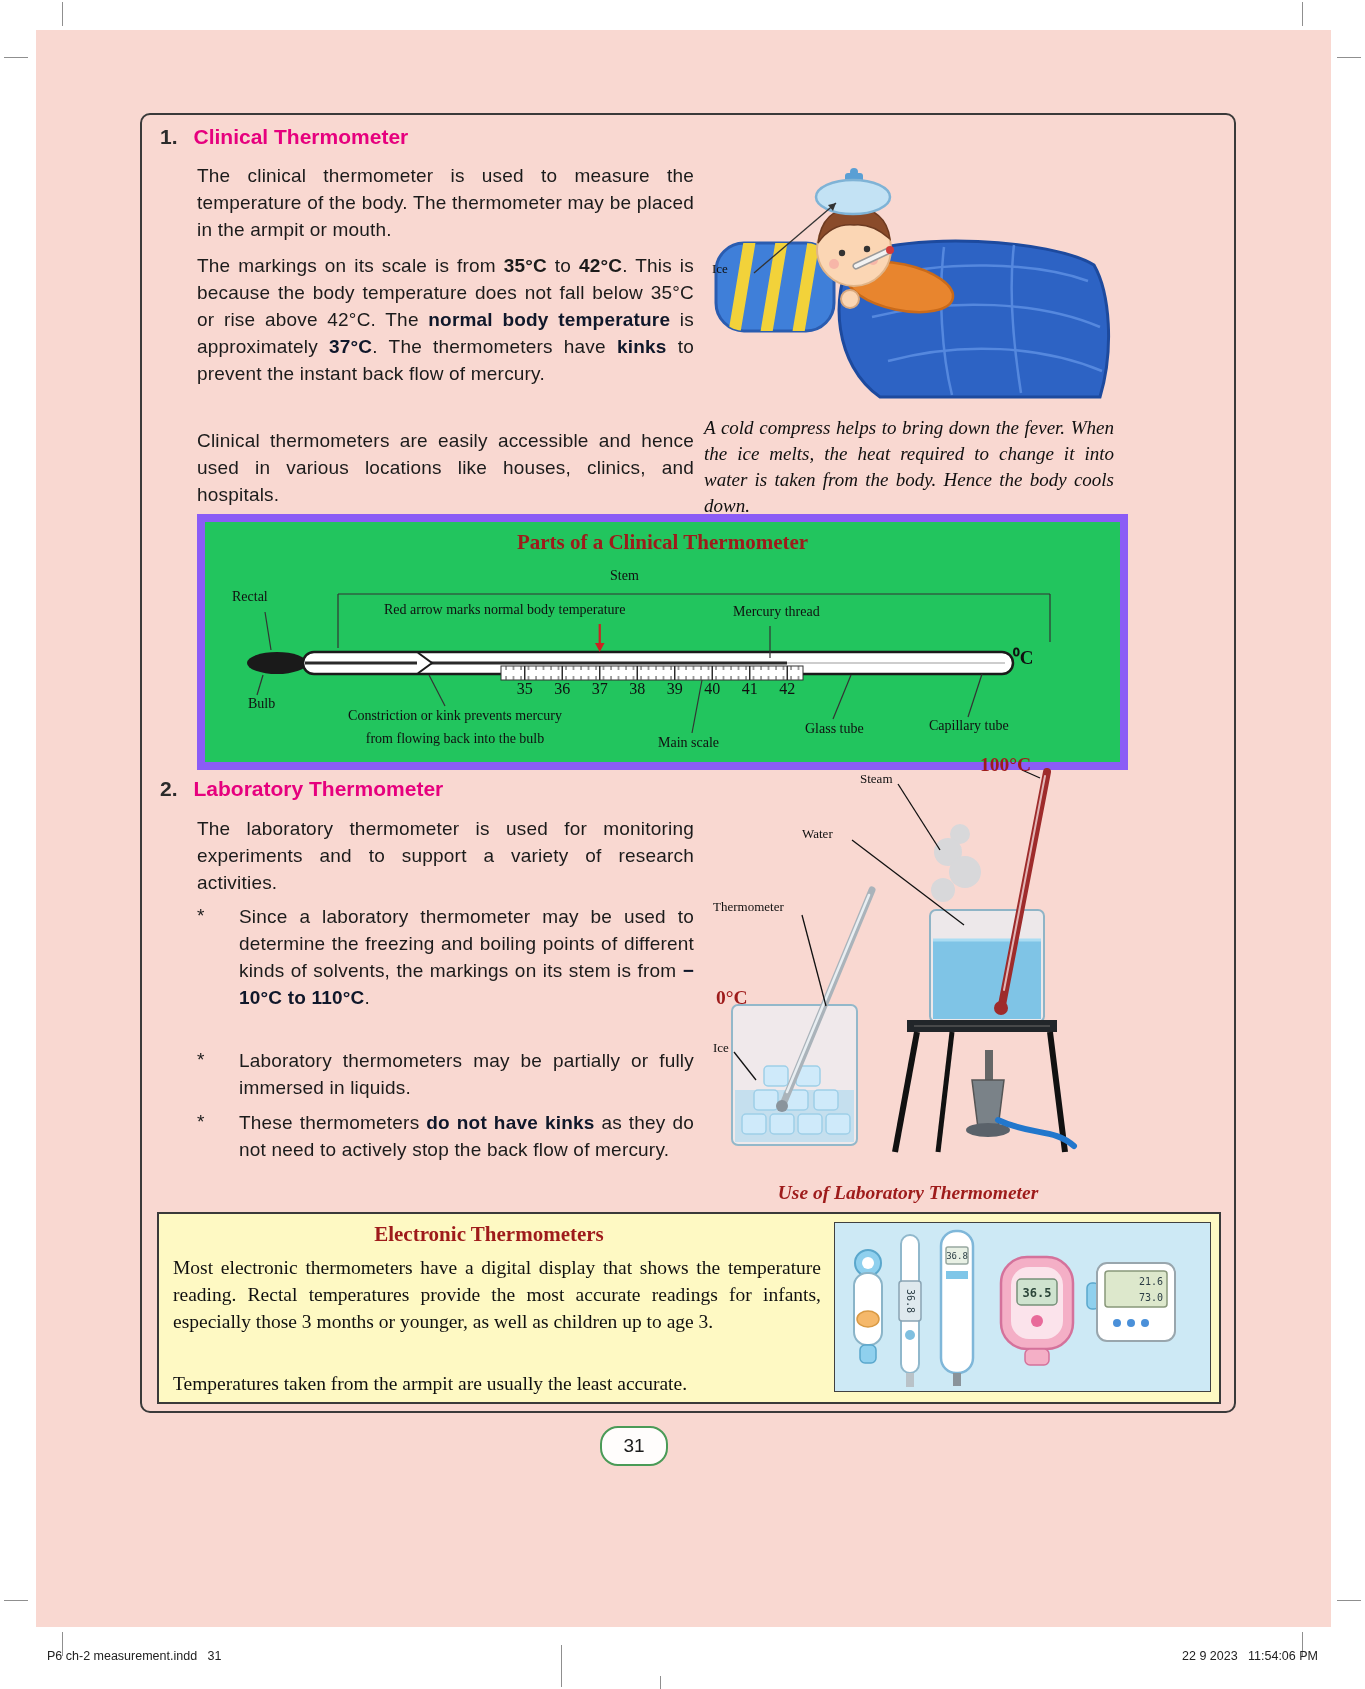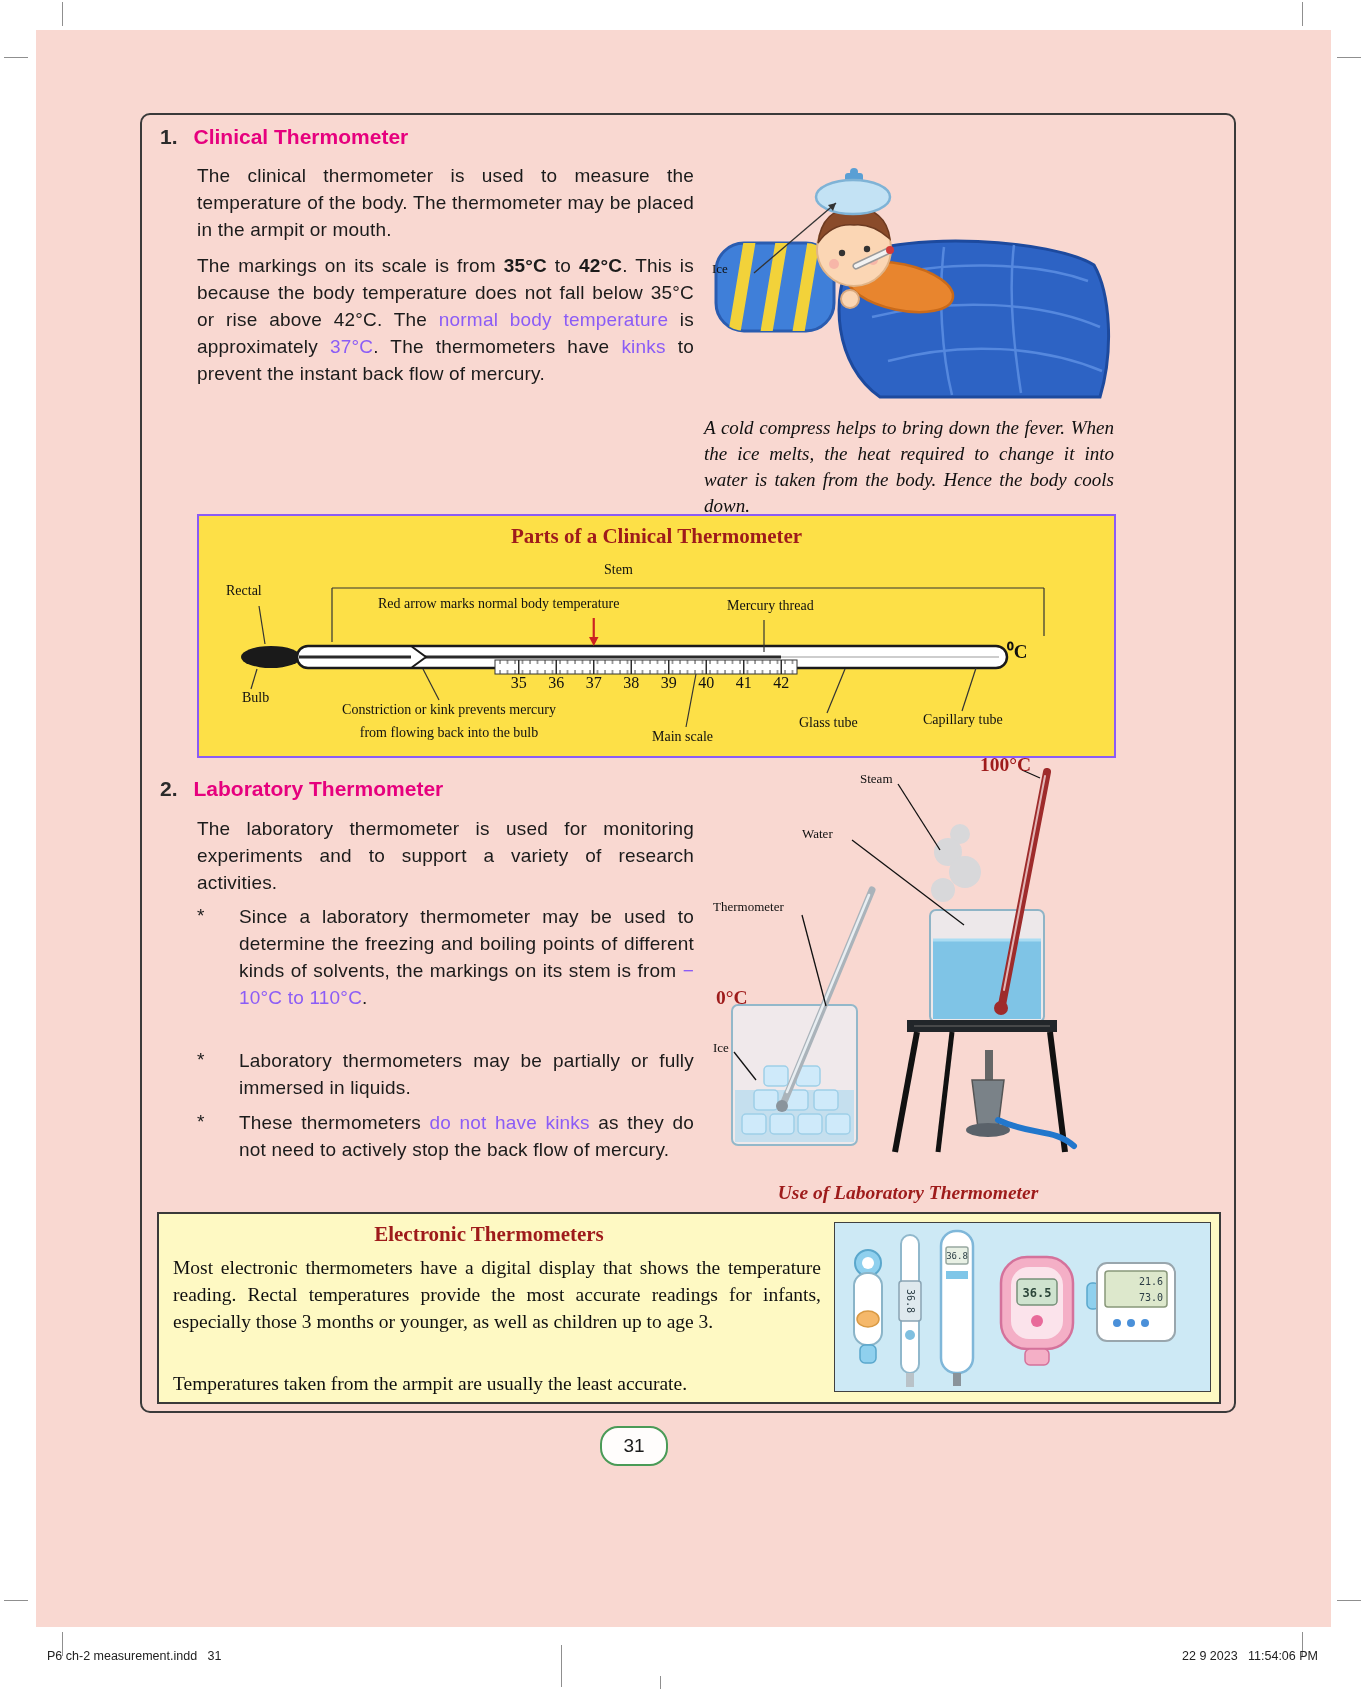--- a/index.html
+++ b/index.html
@@ -5,29 +5,29 @@
   html,body{margin:0;padding:0;}
   .page{position:relative;width:1365px;height:1689px;background:#ffffff;font-family:"Liberation Sans",sans-serif;overflow:hidden;}
   .abs{position:absolute;}
   .pink-bg{position:absolute;left:36px;top:30px;width:1295px;height:1597px;background:#f9d8d1;}
   .crop{position:absolute;background:#8f8f8f;}
   .main-box{position:absolute;left:140px;top:113px;width:1092px;height:1296px;border:2px solid #3a3a3a;border-radius:10px;}
   .heading{display:flex;gap:16px;align-items:baseline;}
   .h-num{font-size:21px;font-weight:bold;color:#2b2b2b;}
   .h-title{font-size:21px;font-weight:bold;color:#e6007e;}
   .body-text{font-size:19px;line-height:27px;color:#1b1b1b;text-align:justify;letter-spacing:0.2px;}
-  .mag{color:#8b5cf6;font-weight:normal;}
+  .mag{color:#0f172a;font-weight:bold;}
   .bold{font-weight:bold;}
   .bullet{display:flex;}
   .star{width:42px;font-size:19px;color:#1b1b1b;flex:0 0 42px;padding-top:2px;}
   .btext{flex:1;}
   .serif-caption{font-family:"Liberation Serif",serif;font-style:italic;font-size:19px;line-height:26px;color:#101010;text-align:justify;}
   .fig-label{font-family:"Liberation Serif",serif;font-size:13px;color:#101010;white-space:nowrap;}
   .darkred{color:#9e1b1b;font-weight:bold;}
-  .diagram-box{background:#fde047;border:2px solid #8b5cf6;}
+  .diagram-box{background:#22c55e;border:8px solid #8b5cf6;}
   .diag-title{font-family:"Liberation Serif",serif;font-weight:bold;font-size:21px;color:#9e1b1b;text-align:center;}
   .diag-label{font-family:"Liberation Serif",serif;font-size:14px;color:#101010;white-space:nowrap;}
   .diag-label.center{white-space:normal;text-align:center;}
   .scale-row{display:flex;}
   .scale-row span{width:37.5px;text-align:center;font-family:"Liberation Serif",serif;font-size:16px;color:#101010;}
   .lab-caption{font-family:"Liberation Serif",serif;font-style:italic;font-weight:bold;font-size:19.5px;color:#9e1b1b;text-align:center;}
   .elec-box{background:#fef9c3;border:2px solid #3a3a3a;}
   .elec-title{font-family:"Liberation Serif",serif;font-weight:bold;font-size:21px;color:#9e1b1b;text-align:center;}
   .elec-text{font-family:"Liberation Serif",serif;font-size:19.5px;line-height:27px;color:#101010;text-align:justify;}
   .elec-panel{background:#cde9f5;border:1px solid #404040;}
@@ -56,20 +56,21 @@
 
     <div class="abs heading" style="left:18px;top:10px;">
       <span class="h-num">1.</span>
       <span class="h-title">Clinical Thermometer</span>
     </div>
 
     <p class="abs body-text" style="left:55px;top:47px;width:497px;margin:0;">The clinical thermometer is used to measure the temperature of the body. The thermometer may be placed in the armpit or mouth.</p>
 
     <p class="abs body-text" style="left:55px;top:137px;width:497px;margin:0;"><span>The markings on its scale is from </span><span class="bold">35°C</span><span> to </span><span class="bold">42°C</span><span>. This is because the body temperature does not fall below 35°C or rise above 42°C. The </span><span class="mag">normal body temperature</span><span> is approximately </span><span class="mag">37°C</span><span>. The thermometers have </span><span class="mag">kinks</span><span> to prevent the instant back flow of mercury.</span></p>
 
+    <p class="abs body-text" style="left:55px;top:312px;width:497px;margin:0;">Clinical thermometers are easily accessible and hence used in various locations like houses, clinics, and hospitals.</p>
 
     <div class="abs" style="left:560px;top:50px;width:412px;height:245px;">
       <svg width="412" height="245" viewBox="0 0 412 245">
         <defs>
           <clipPath id="pillowClip">
               <rect x="14" y="78" width="118" height="88" rx="28"></rect>
             </clipPath>
         </defs>
 
         <rect x="14" y="78" width="118" height="88" rx="28" fill="#3f7fd9" stroke="#2a5cb0" stroke-width="3"></rect>

